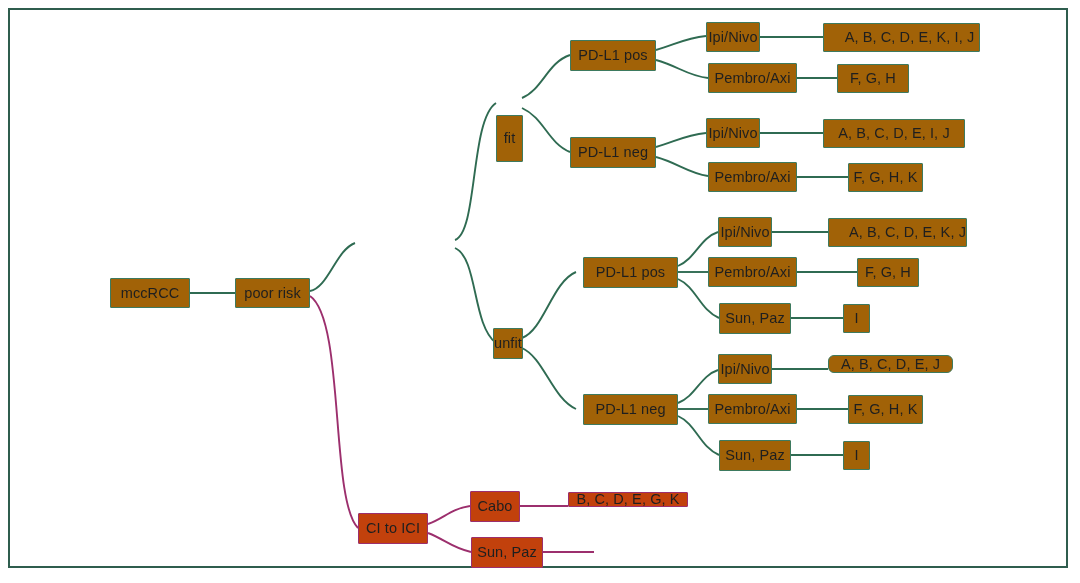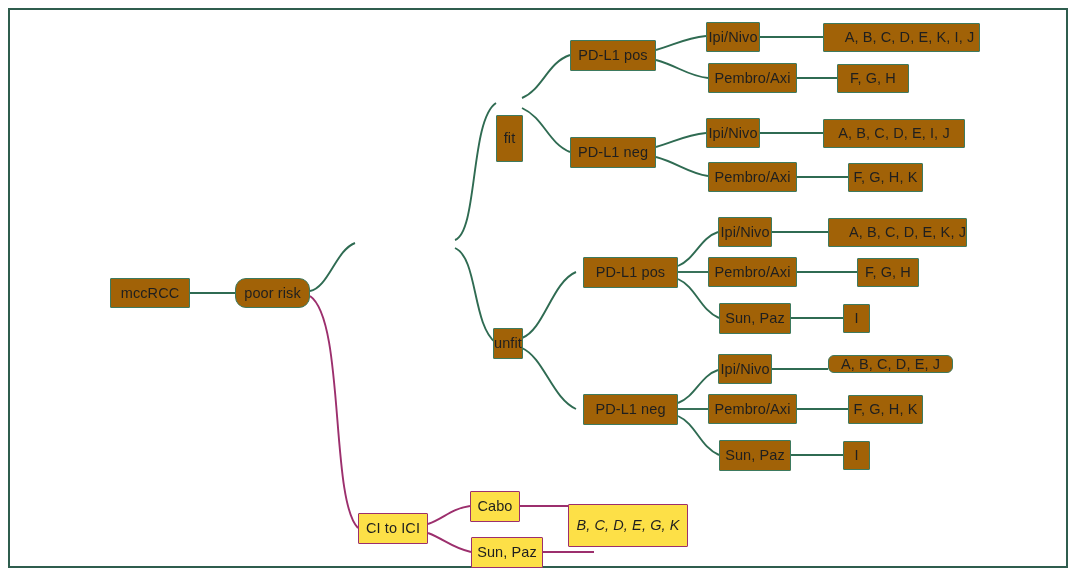--- a/index.html
+++ b/index.html
@@ -46,21 +46,21 @@
     letter-spacing: 0.1px;
     color: #1f1f1f;
     white-space: nowrap;
     border-radius: 1px;
   }
   .node.green {
     background: #a16207;
     border: 1.6px solid #3d7a5f;
   }
   .node.pink {
-    background: #fde047;
+    background: #c2410c;
     border: 1.6px solid #9c2f6d;
   }
   .node.leaf-narrow {
     font-size: 14.5px;
   }
 </style>
 </head>
 <body>
 
 <div id="diagram-root">
@@ -129,21 +129,21 @@
       <path d="M 520 506 L 568 506"></path>
 
       <path d="M 543 552 L 594 552"></path>
     </g>
   </svg>
 
   <div class="node green" style="left:110px; top:278px; width:80px; height:30px;">
     <span>mccRCC</span>
   </div>
 
-  <div class="node green" style="left:235px; top:278px; width:75px; height:30px;border-radius:11px;">
+  <div class="node green" style="left:235px; top:278px; width:75px; height:30px;">
     <span>poor risk</span>
   </div>
 
 
   <div class="node pink" style="left:358px; top:513px; width:70px; height:31px;text-align:center;">
     <span>CI to ICI</span>
   </div>
 
   <div class="node green" style="left:496px; top:87px; width:27px; height:47px;margin-top:28px;">
     <span>fit</span>
@@ -250,18 +250,18 @@
   </div>
 
   <div class="node green leaf-narrow" style="left:848px; top:395px; width:75px; height:29px;">
     <span>F, G, H, K</span>
   </div>
 
   <div class="node green leaf-narrow" style="left:843px; top:441px; width:27px; height:29px;">
     <span>I</span>
   </div>
 
-  <div class="node pink" style="left:568px; top:504px; width:120px; height:43px;font-style:italic;">
+  <div class="node pink" style="left:568px; top:492px; width:120px; height:15px;">
     <span>B, C, D, E, G, K</span>
   </div>
 
 
 </div>
 
 </body></html>

